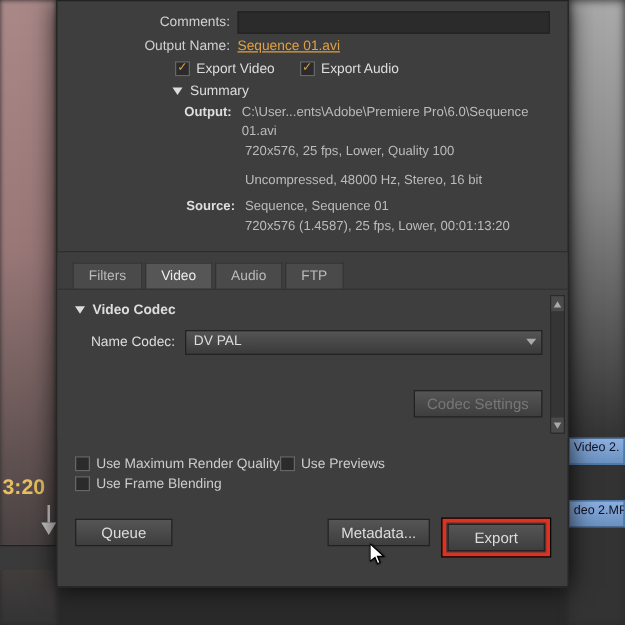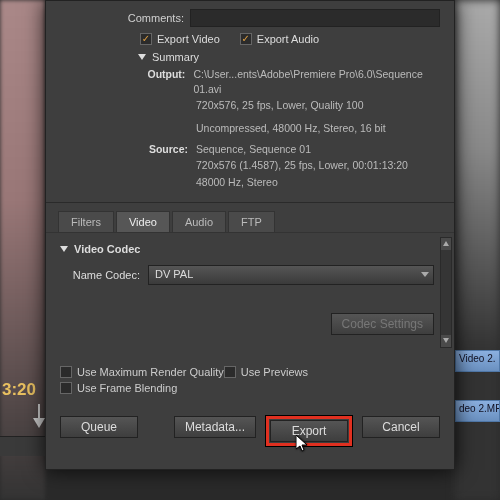--- a/index.html
+++ b/index.html
@@ -282,20 +282,24 @@
 <div class="clip1">Video 2.</div>
 <div class="clip2">deo 2.MP</div>
 
 <div class="dialog">
 
   <div class="upper">
     <div class="form-row">
       <div class="form-label">Comments:</div>
       <input class="text-input" value="" style="">
     </div>
+    <div class="form-row">
+      <div class="form-label">Output Name:</div>
+      <span class="link">Sequence 01.avi</span>
+    </div>
     <div class="chk-row">
       <label class="chk">
         <span class="chk-box">✓</span>
         <span>Export Video</span>
       </label>
       <label class="chk">
         <span class="chk-box">✓</span>
         <span>Export Audio</span>
       </label>
     </div>
@@ -317,24 +321,20 @@
         <span class="summary-key"></span>
         <span>Uncompressed, 48000 Hz, Stereo, 16 bit</span>
       </div>
       <div class="summary-line" style="margin-top:6px;">
         <span class="summary-key">Source:</span>
         <span>Sequence, Sequence 01</span>
       </div>
       <div class="summary-line">
         <span class="summary-key"></span>
         <span>720x576 (1.4587), 25 fps, Lower, 00:01:13:20</span>
-      </div>
-      <div class="summary-line">
-        <span class="summary-key"></span>
-        <span>48000 Hz, Stereo</span>
       </div>
     </div>
   </div>
 
   <div class="tab-scroll">
     <div class="tabs">
       <div class="tab">Filters</div>
       <div class="tab active">Video</div>
       <div class="tab">Audio</div>
       <div class="tab">FTP</div>
@@ -383,21 +383,20 @@
       </label>
     </div>
   </div>
 
   <div class="btn-bar">
     <button class="btn">Queue</button>
     <button class="btn">Metadata...</button>
     <span class="export-hl">
       <button class="btn" style="min-width:78px;">Export</button>
     </span>
-    <button class="btn">Cancel</button>
   </div>
 
 </div>
 
 <div class="cursor">
   <svg width="14" height="18" viewBox="0 0 14 18">
       <path d="M0 0 L0 14 L4 11 L6 16 L8 15 L6 10 L11 10 Z" fill="#fff" stroke="#000" stroke-width="1"></path>
     </svg>
 </div>
 

